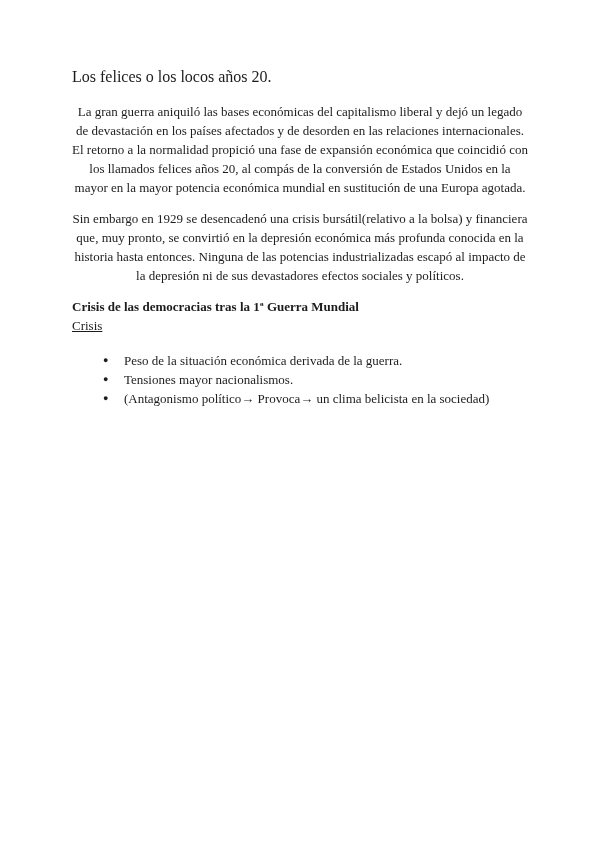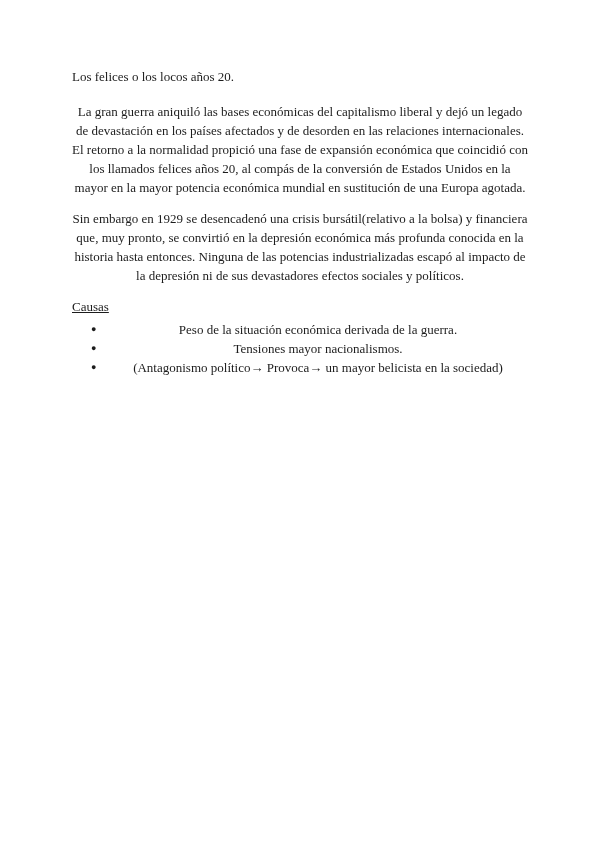--- a/index.html
+++ b/index.html
@@ -15,38 +15,37 @@
     font-family: "Liberation Serif", "DejaVu Serif", serif;
     font-size: 13px;
     line-height: 19px;
     color: #1c1c1c;
     padding: 67px 72px 0 72px;
     overflow: hidden;
   }
   .doc-title {
     margin-bottom: 16px;
     font-weight: normal;
-    font-size: 13px;
+    font-size: 16px;
   }
   .para {
     margin-bottom: 12px;
     text-align: center;
   }
   .section-heading {
     font-weight: bold;
     margin-top: 2px;
   }
   .causes-label {
     text-decoration: underline;
   }
   ul.bullet-list {
     list-style: none;
-    margin: 4px;
+    margin: 16px;
     padding: 0;
-    text-align: center;
   }
   ul.bullet-list > li {
     position: relative;
     padding-left: 36px;
   }
   ul.bullet-list > li::before {
     content: "●";
     position: absolute;
     left: 15px;
     top: 0;
@@ -62,24 +61,25 @@
 <body>
 
 <div class="page">
 
   <p class="doc-title">Los felices o los locos años 20.</p>
 
   <p class="para">La gran guerra aniquiló las bases económicas del capitalismo liberal y dejó un legado de devastación en los países afectados y de desorden en las relaciones internacionales. El retorno a la normalidad propició una fase de expansión económica que coincidió con los llamados felices años 20, al compás de la conversión de Estados Unidos en la mayor en la mayor potencia económica mundial en sustitución de una Europa agotada.</p>
 
   <p class="para">Sin embargo en 1929 se desencadenó una crisis bursátil(relativo a la bolsa) y financiera que, muy pronto, se convirtió en la depresión económica más profunda conocida en la historia hasta entonces. Ninguna de las potencias industrializadas escapó al impacto de la depresión ni de sus devastadores efectos sociales y políticos.</p>
 
+  <p class="section-heading">Crisis de las democracias tras la 1ª Guerra Mundial</p>
 
-  <p class="causes-label-wrap"><span class="causes-label">Causas</span></p>
+  <p class="causes-label-wrap"><span class="causes-label">Crisis</span></p>
 
   <ul class="bullet-list">
     <li>Peso de la situación económica derivada de la guerra.</li>
     <li>Tensiones mayor nacionalismos.</li>
     <li>
-      <div class="bullet-continuation">(Antagonismo político→ Provoca→ un mayor belicista en la sociedad)</div>
+      <div class="bullet-continuation">(Antagonismo político→ Provoca→ un clima belicista en la sociedad)</div>
     </li>
   </ul>
 
 </div>
 
 </body></html>

